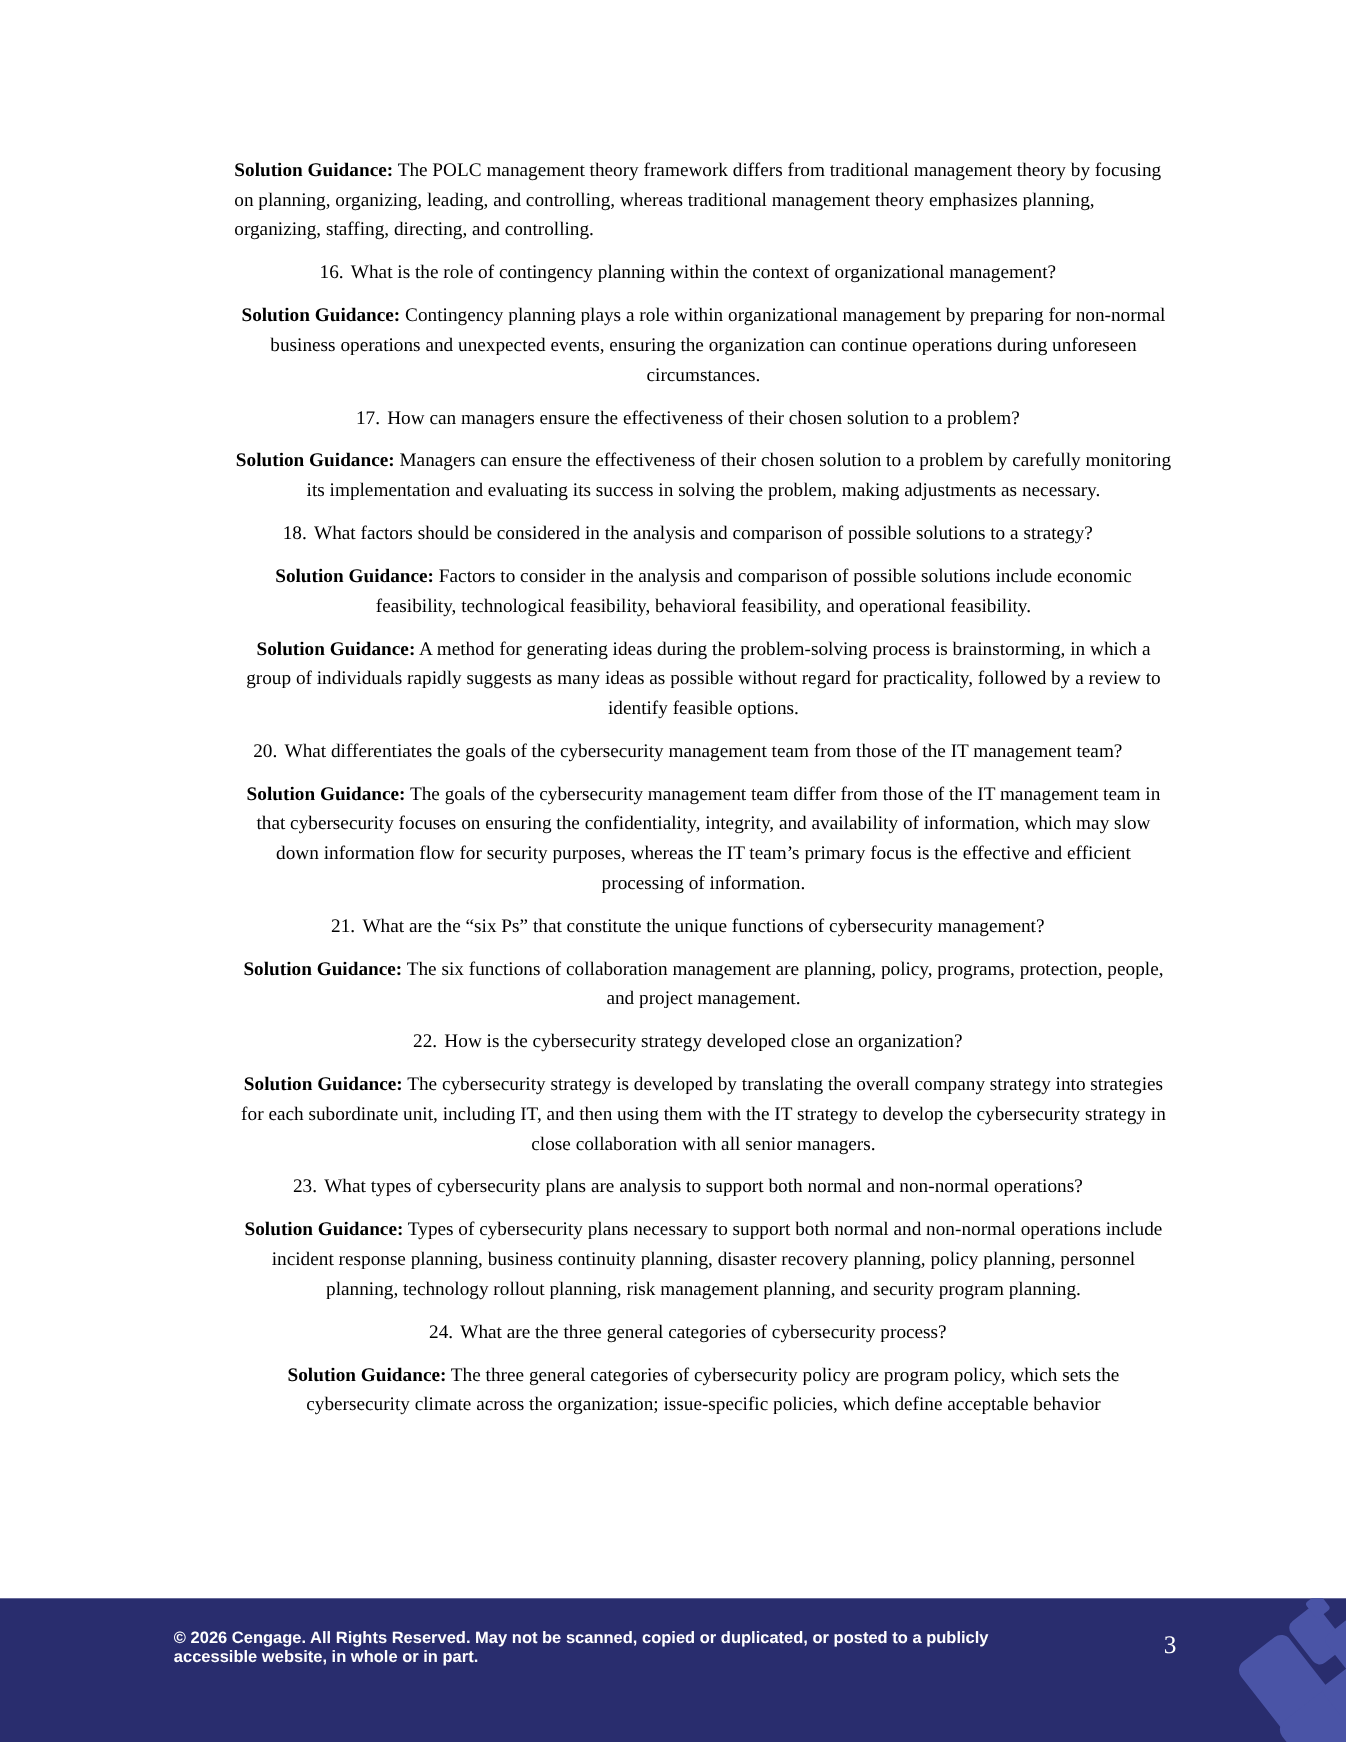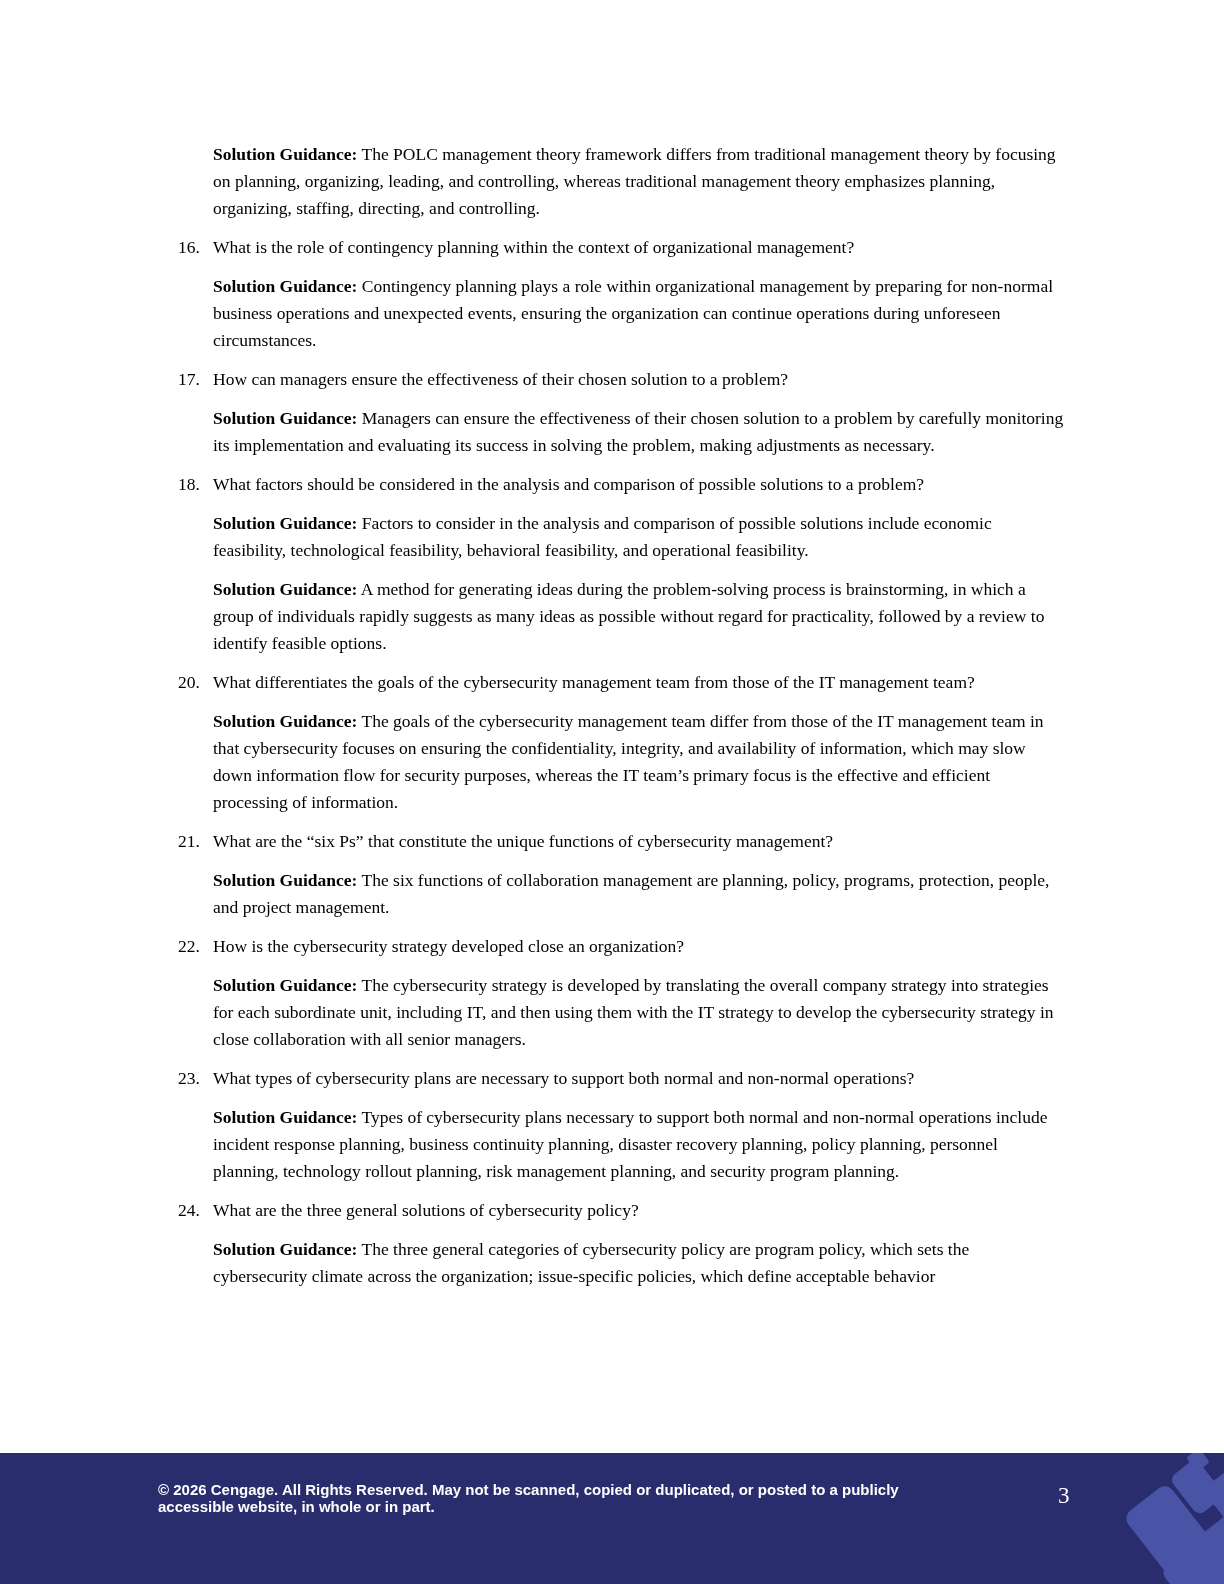--- a/index.html
+++ b/index.html
@@ -14,21 +14,21 @@
   }
   .content{
     position:absolute;
     left:178px;
     top:141px;
     width:888px;
     font-size:17.5px;
     line-height:27px;
   }
   .content p{margin:0 0 12px 0;}
-  .qa-item{margin-left:0;}
+  .qa-item{margin-left:0;text-align:center;}
   .question{padding-left:35px;}
   .question .num{
     display:inline-block;
     width:35px;
     margin-left:-35px;
   }
   .solution{padding-left:35px;}
   .solution b{font-weight:bold;}
   .footer{
     position:absolute;
@@ -84,21 +84,21 @@
         <p class="question"><span class="num">16.</span><span>What is the role of contingency planning within the context of organizational management?</span></p>
         <p class="solution"><b>Solution Guidance:</b> <span>Contingency planning plays a role within organizational management by preparing for non-normal business operations and unexpected events, ensuring the organization can continue operations during unforeseen circumstances.</span></p>
       </div>
 
       <div class="qa-item">
         <p class="question"><span class="num">17.</span><span>How can managers ensure the effectiveness of their chosen solution to a problem?</span></p>
         <p class="solution"><b>Solution Guidance:</b> <span>Managers can ensure the effectiveness of their chosen solution to a problem by carefully monitoring its implementation and evaluating its success in solving the problem, making adjustments as necessary.</span></p>
       </div>
 
       <div class="qa-item">
-        <p class="question"><span class="num">18.</span><span>What factors should be considered in the analysis and comparison of possible solutions to a problem?</span></p>
+        <p class="question"><span class="num">18.</span><span>What factors should be considered in the analysis and comparison of possible solutions to a strategy?</span></p>
         <p class="solution"><b>Solution Guidance:</b> <span>Factors to consider in the analysis and comparison of possible solutions include economic feasibility, technological feasibility, behavioral feasibility, and operational feasibility.</span></p>
       </div>
 
       <div class="qa-item">
         <p class="solution"><b>Solution Guidance:</b> <span>A method for generating ideas during the problem-solving process is brainstorming, in which a group of individuals rapidly suggests as many ideas as possible without regard for practicality, followed by a review to identify feasible options.</span></p>
       </div>
 
       <div class="qa-item">
         <p class="question"><span class="num">20.</span><span>What differentiates the goals of the cybersecurity management team from those of the IT management team?</span></p>
         <p class="solution"><b>Solution Guidance:</b> <span>The goals of the cybersecurity management team differ from those of the IT management team in that cybersecurity focuses on ensuring the confidentiality, integrity, and availability of information, which may slow down information flow for security purposes, whereas the IT team’s primary focus is the effective and efficient processing of information.</span></p>
@@ -108,26 +108,26 @@
         <p class="question"><span class="num">21.</span><span>What are the “six Ps” that constitute the unique functions of cybersecurity management?</span></p>
         <p class="solution"><b>Solution Guidance:</b> <span>The six functions of collaboration management are planning, policy, programs, protection, people, and project management.</span></p>
       </div>
 
       <div class="qa-item">
         <p class="question"><span class="num">22.</span><span>How is the cybersecurity strategy developed close an organization?</span></p>
         <p class="solution"><b>Solution Guidance:</b> <span>The cybersecurity strategy is developed by translating the overall company strategy into strategies for each subordinate unit, including IT, and then using them with the IT strategy to develop the cybersecurity strategy in close collaboration with all senior managers.</span></p>
       </div>
 
       <div class="qa-item">
-        <p class="question"><span class="num">23.</span><span>What types of cybersecurity plans are necessary to support both normal and non-normal operations?</span></p>
+        <p class="question"><span class="num">23.</span><span>What types of cybersecurity plans are analysis to support both normal and non-normal operations?</span></p>
         <p class="solution"><b>Solution Guidance:</b> <span>Types of cybersecurity plans necessary to support both normal and non-normal operations include incident response planning, business continuity planning, disaster recovery planning, policy planning, personnel planning, technology rollout planning, risk management planning, and security program planning.</span></p>
       </div>
 
       <div class="qa-item">
-        <p class="question"><span class="num">24.</span><span>What are the three general solutions of cybersecurity policy?</span></p>
+        <p class="question"><span class="num">24.</span><span>What are the three general categories of cybersecurity process?</span></p>
         <p class="solution"><b>Solution Guidance:</b> <span>The three general categories of cybersecurity policy are program policy, which sets the cybersecurity climate across the organization; issue-specific policies, which define acceptable behavior</span></p>
       </div>
     </div>
 
   </div>
 
   <div class="footer">
     <div class="decor d1"></div>
     <div class="decor d2"></div>
     <div class="decor d3"></div>

